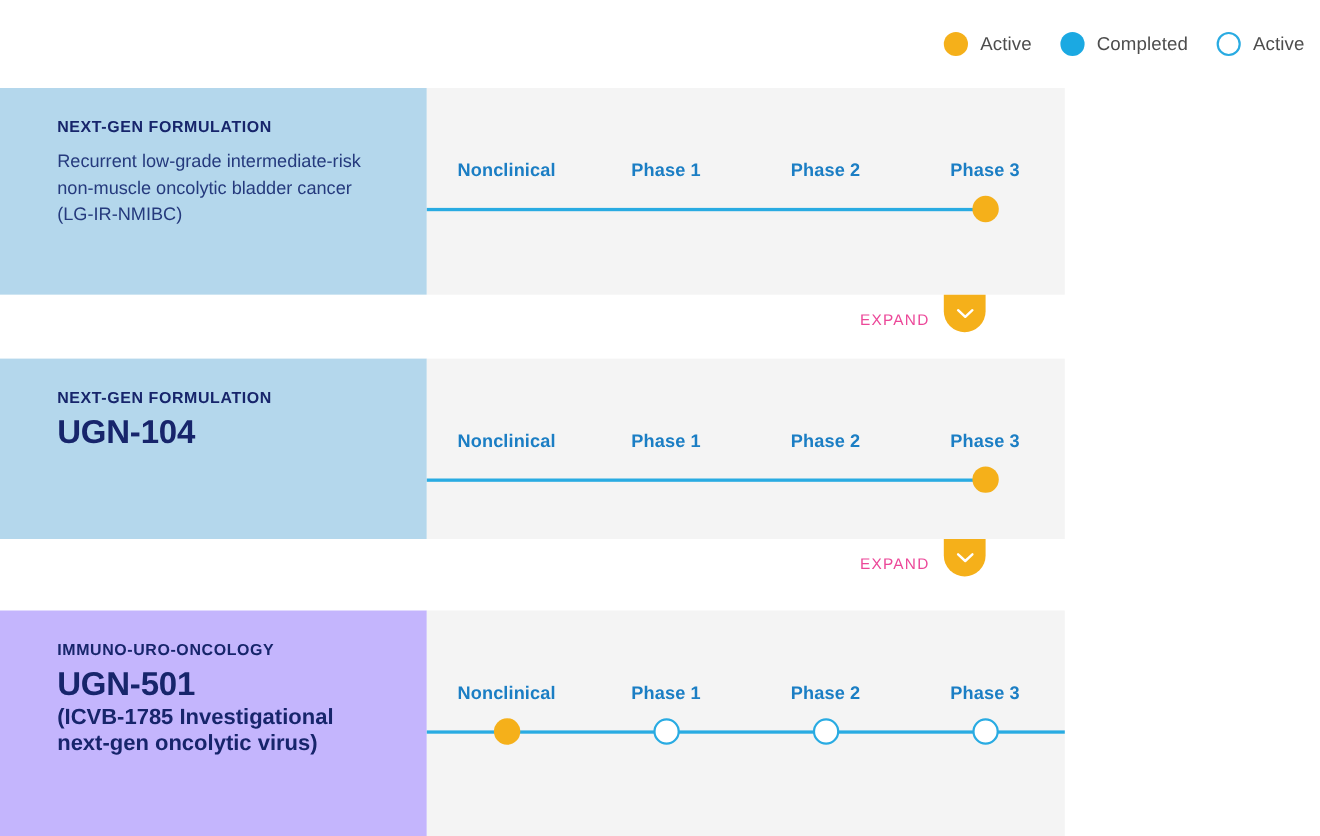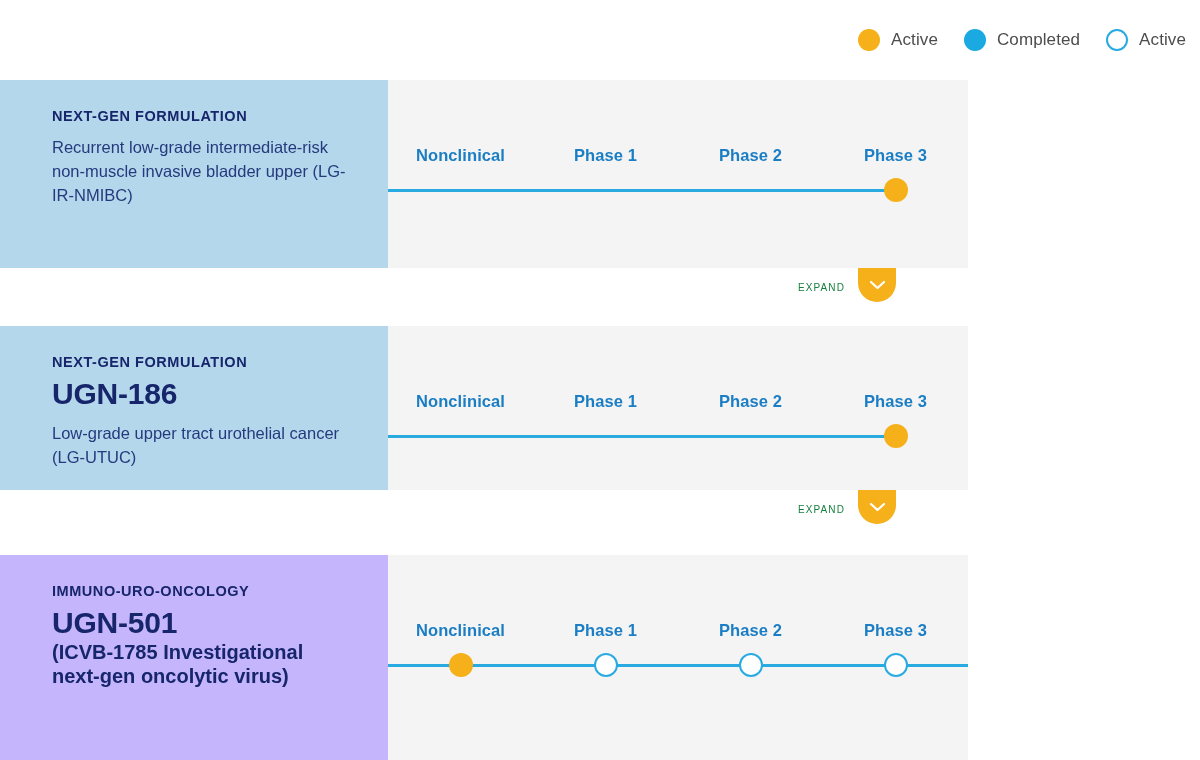--- a/index.html
+++ b/index.html
@@ -91,21 +91,21 @@
 
   
   .expand-row {
     position: relative; height: 58px; background: #ffffff;
   }
   .expand-ctl {
     position: absolute; right: 72px; top: 0;
     display: flex; align-items: flex-start; gap: 13px;
   }
   .expand-text {
-    font-size: 10px; color: #15803d; letter-spacing: 1.1px;
+    font-size: 14px; color: #ec4899; letter-spacing: 1.1px;
     line-height: 1; padding-top: 15px;
   }
   .expand-btn {
     width: 38px; height: 34px;
     background: #F5B01A;
     border-radius: 0 0 19px 19px;
     display: flex; align-items: center; justify-content: center;
     cursor: pointer;
   }
   .chev { width: 17px; height: 10px; display: block; }
@@ -128,21 +128,21 @@
         <span class="legend-dot planned"></span>
         <span class="legend-label">Active</span>
       </div>
     </div>
 
   <div id="cards">
       <div class="card" style="top: 80px;">
         <div class="card-body" style="height: 188px;">
           <div class="card-left blue">
             <div class="category">NEXT-GEN FORMULATION</div>
-            <div class="indication">Recurrent low-grade intermediate-risk non-muscle invasive bladder upper (LG-IR-NMIBC)</div>
+            <div class="indication">Recurrent low-grade intermediate-risk non-muscle oncolytic bladder cancer (LG-IR-NMIBC)</div>
           </div>
           <div class="card-right">
             <div class="phase-labels" style="top: 66px;">
               <div class="phase-label">Nonclinical</div>
               <div class="phase-label">Phase 1</div>
               <div class="phase-label">Phase 2</div>
               <div class="phase-label">Phase 3</div>
             </div>
             <div class="track" style="top: 94px; height: 32px;">
               <div class="track-line partial" style="width: 87.5%;"></div>
@@ -165,22 +165,21 @@
                 <polyline points="2,2 8.5,8 15,2" fill="none" stroke="#ffffff" stroke-width="2.2" stroke-linecap="round" stroke-linejoin="round"></polyline>
               </svg>
             </div>
           </div>
         </div>
       </div>
       <div class="card" style="top: 326px;">
         <div class="card-body" style="height: 164px;">
           <div class="card-left blue">
             <div class="category">NEXT-GEN FORMULATION</div>
-            <div class="prog-name">UGN-186</div>
-            <div class="indication">Low-grade upper tract urothelial cancer (LG-UTUC)</div>
+            <div class="prog-name">UGN-104</div>
           </div>
           <div class="card-right">
             <div class="phase-labels" style="top: 66px;">
               <div class="phase-label">Nonclinical</div>
               <div class="phase-label">Phase 1</div>
               <div class="phase-label">Phase 2</div>
               <div class="phase-label">Phase 3</div>
             </div>
             <div class="track" style="top: 94px; height: 32px;">
               <div class="track-line partial" style="width: 87.5%;"></div>

